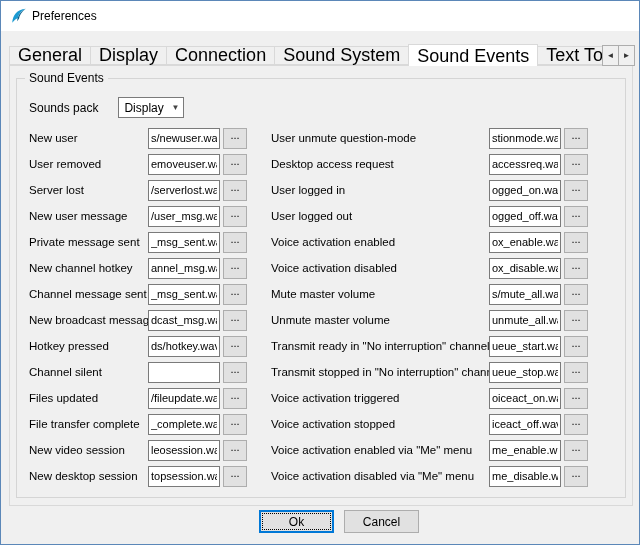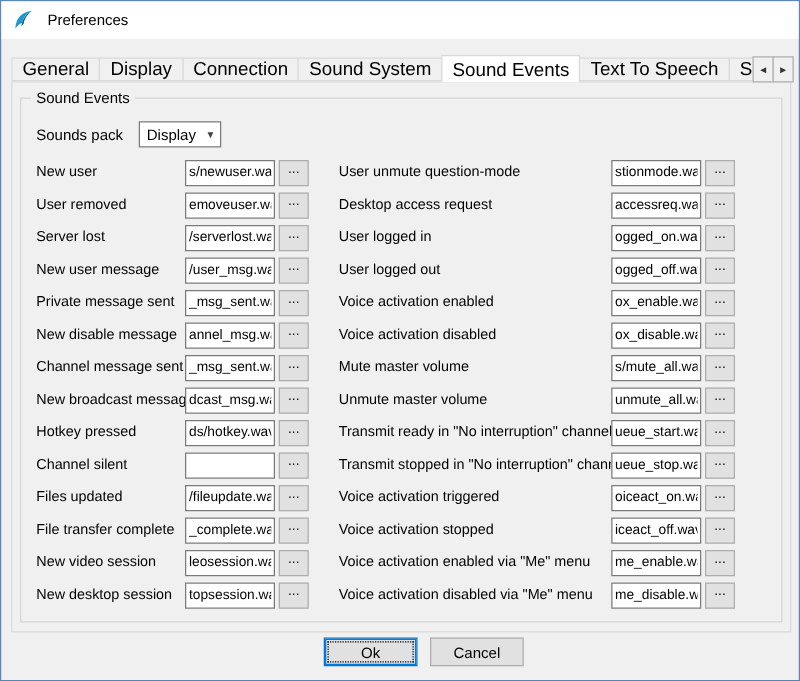--- a/index.html
+++ b/index.html
@@ -4,34 +4,34 @@
 <style>
   html,body { margin:0; padding:0; background:#cfcfcf; }
   * { box-sizing:border-box; }
   .window {
     position:relative; width:640px; height:545px;
     background:#f0f0f0; border:1px solid #5b87b8; overflow:hidden;
     font-family:"Liberation Sans", sans-serif; color:#000;
   }
   .titlebar {
     position:absolute; left:0; top:0; width:100%; height:30px;
-    background:#ffffff; display:flex; align-items:center; padding-left:9px; gap:10px;
+    background:#ffffff; display:flex; align-items:center; padding-left:9px; gap:4px;
   }
   .titlebar .title { font-size:12px; }
   .app-icon { width:18px; height:18px; display:block; }
 
   
   .tabs-row {
     position:absolute; left:8px; top:43px; width:624px; height:22px;
     display:flex; align-items:flex-end; overflow:hidden; z-index:2;
   }
   .tab {
     height:19px; margin-bottom:1px; margin-left:-1px; background:#f0f0f0;
     border:1px solid #d9d9d9; display:flex; align-items:center; padding:0 8px;
-    font-size:15px; white-space:nowrap; flex:none; cursor:default;
+    font-size:18px; white-space:nowrap; flex:none; cursor:default;
   }
   .tab:first-child { margin-left:0; }
   .tab.active {
     height:22px; margin-bottom:0; background:#ffffff; border-bottom:none;
     position:relative; z-index:3; padding-top:1px;
   }
   .tab-scrollers {
     position:absolute; top:44px; right:4px; height:21px; display:flex; z-index:5;
   }
   .scroll-btn {
@@ -48,21 +48,21 @@
   .groupbox {
     position:absolute; left:6px; top:12px; width:610px; height:420px;
     border:1px solid #d5d5d5;
   }
   .group-legend {
     position:absolute; top:-8px; left:8px; background:#f0f0f0; padding:0 4px;
     font-size:12px;
   }
   .sounds-pack-row {
     position:absolute; left:12px; top:18px; height:21px;
-    display:flex; align-items:center; gap:13px; font-size:12px;
+    display:flex; align-items:center; gap:20px; font-size:12px;
   }
   .combo {
     width:66px; height:21px; border:1px solid #7a7a7a; background:#fff;
     display:flex; align-items:center; padding-left:5px; font-size:12px;
     position:relative; cursor:default;
   }
   .combo-arrow {
     position:absolute; right:4px; top:6px; font-size:8px; color:#444; line-height:1;
   }
 
@@ -164,21 +164,21 @@
               <span class="row-label">New user message</span>
               <input class="row-field" type="text" value="/user_msg.wav" style="">
               <button class="browse-btn">...</button>
             </div>
             <div class="sound-row">
               <span class="row-label">Private message sent</span>
               <input class="row-field" type="text" value="_msg_sent.wav" style="">
               <button class="browse-btn">...</button>
             </div>
             <div class="sound-row">
-              <span class="row-label">New disable message</span>
+              <span class="row-label">New channel hotkey</span>
               <input class="row-field" type="text" value="annel_msg.wav" style="">
               <button class="browse-btn">...</button>
             </div>
             <div class="sound-row">
               <span class="row-label">Channel message sent</span>
               <input class="row-field" type="text" value="_msg_sent.wav" style="">
               <button class="browse-btn">...</button>
             </div>
             <div class="sound-row">
               <span class="row-label">New broadcast message</span>

